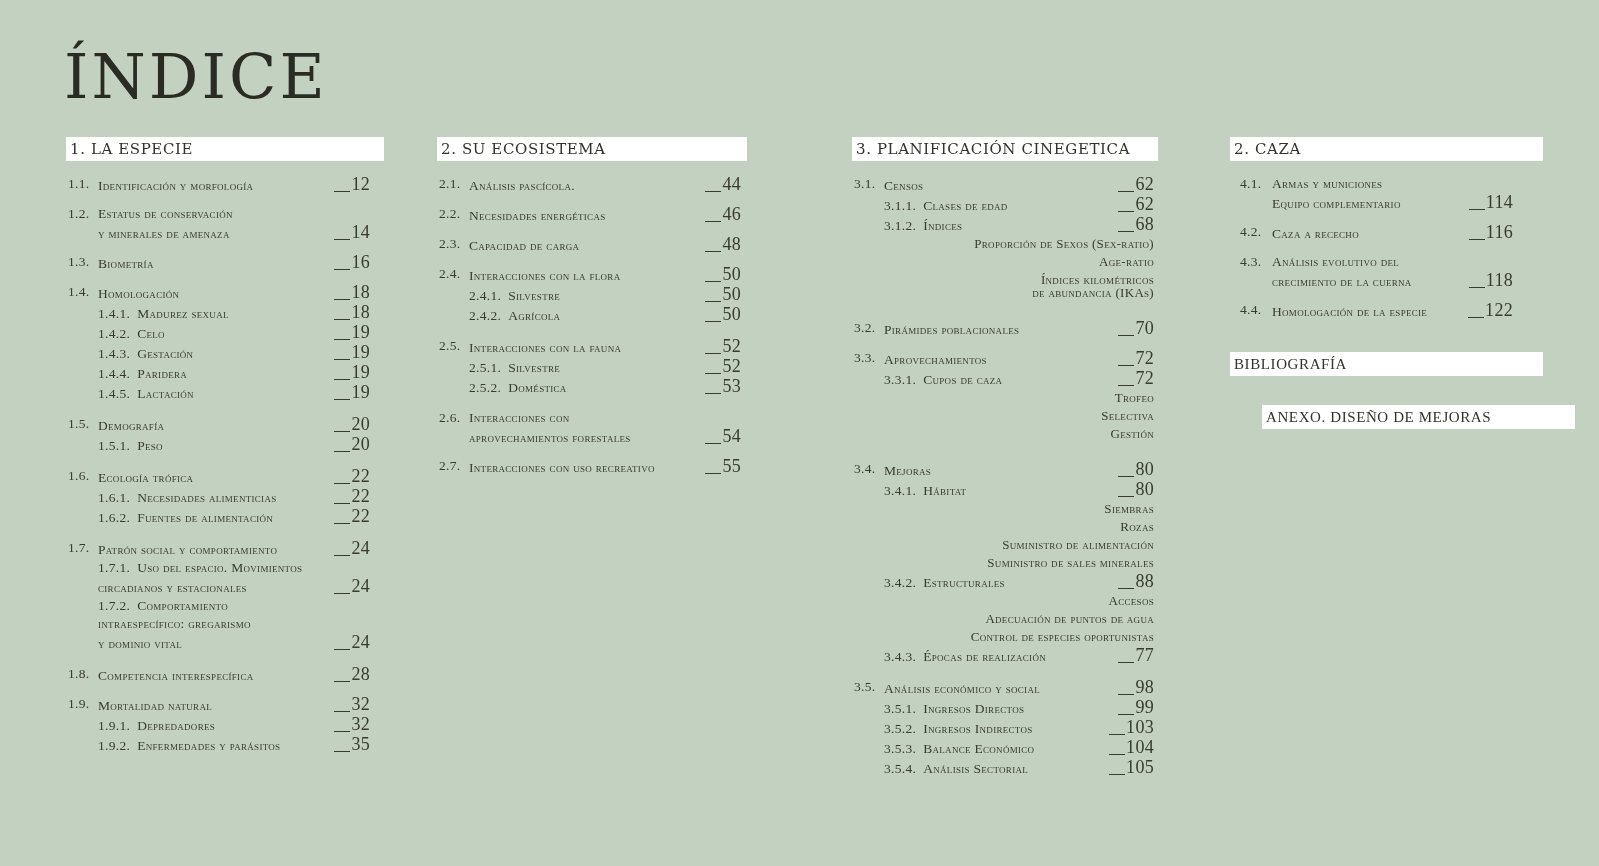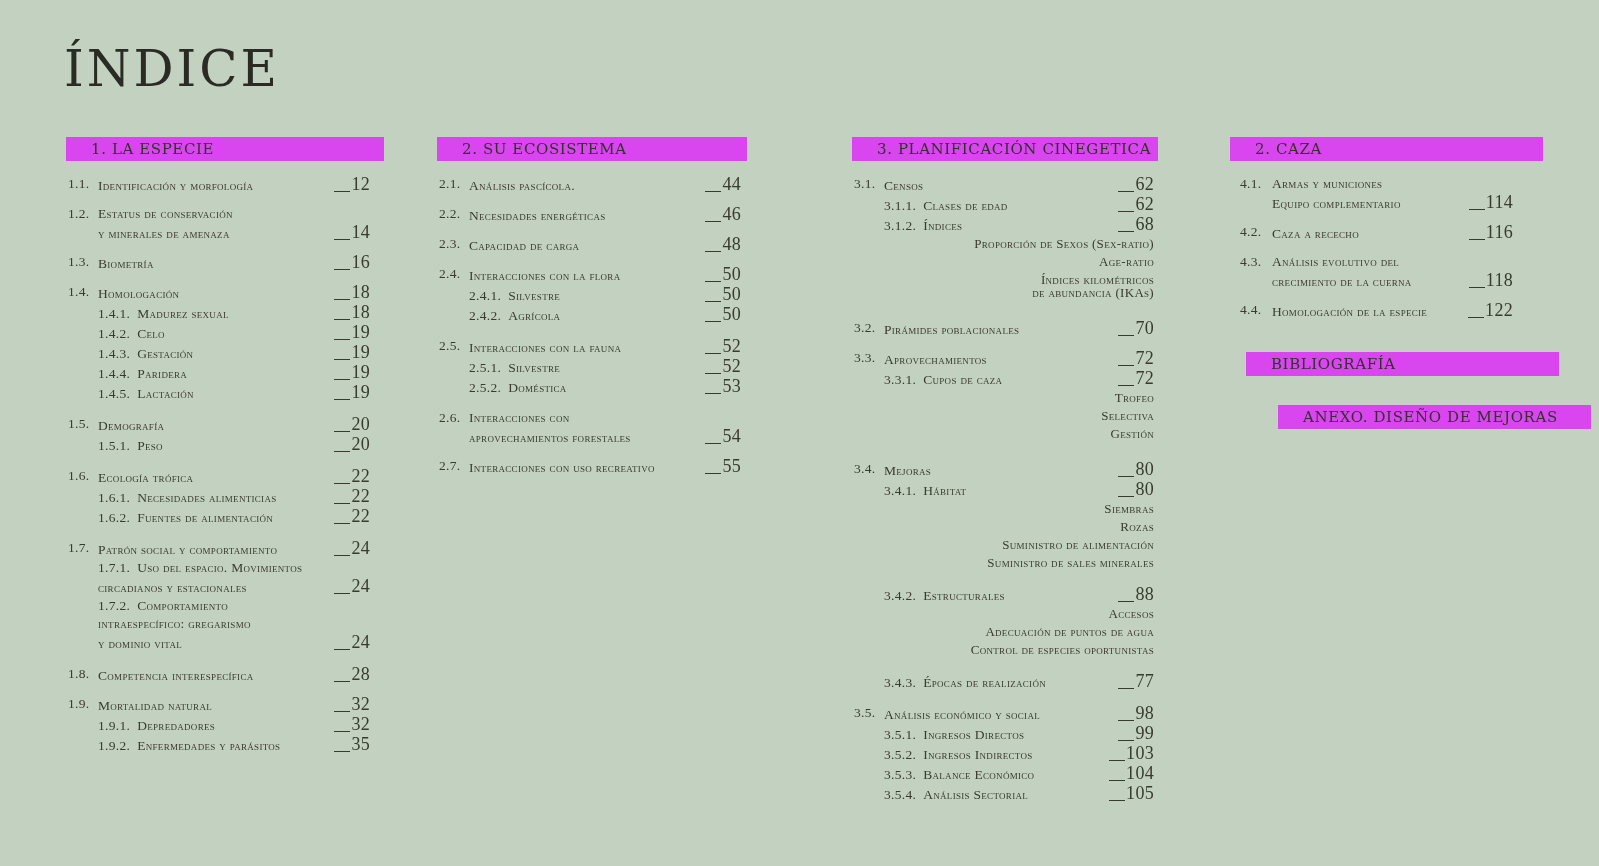--- a/index.html
+++ b/index.html
@@ -6,48 +6,48 @@
   html,body { width:1599px; height:866px; overflow:hidden; }
   body {
     background:#c3d1c0;
     font-family:"DejaVu Serif","Liberation Serif",serif;
     color:#383b30;
   }
   .page { position:relative; width:1599px; height:866px; }
 
   .page-title {
     position:absolute; left:64px; top:40px;
-    font-size:50px; font-weight:500; letter-spacing:3px;
+    font-size:62px; font-weight:500; letter-spacing:3px;
     color:#2a2c24;
   }
 
   .col { position:absolute; top:137px; }
   .col-1 { left:66px;  width:318px; }
   .col-2 { left:437px; width:310px; }
   .col-3 { left:852px; width:306px; }
   .col-4 { left:1230px; width:313px; }
 
   .col-header {
-    background:#d946ef;
+    background:#ffffff;
     height:24px; line-height:24px;
-    padding-left:25px;
+    padding-left:4px;
     font-size:15px; letter-spacing:0.6px;
     color:#31342b;
     white-space:nowrap;
   }
 
   .entries { margin-top:14px; font-variant:small-caps; font-size:13.5px; letter-spacing:0.3px;font-family:Liberation Serif, serif; }
   .col-1 .entries { padding-right:14px; }
   .col-2 .entries { padding-right:6px; }
   .col-3 .entries { padding-right:4px; }
   .col-4 .entries { padding-right:30px; }
 
   .entry.l1 { margin-top:10px; }
   .entry.l3 + .entry.l1 { margin-top:17px; }
-  .entry.l3 + .entry.l2 { margin-top:13px; }
+  .entry.l3 + .entry.l2 { }
   .entry.l2 + .entry.l1 { margin-top:12px; }
   .entries .entry:first-child { margin-top:0; }
 
   .line { display:flex; align-items:baseline; position:relative; line-height:18px; min-height:18px; }
   .entry.l1 > .line { padding-left:32px; }
   .entry.l1 .num { position:absolute; left:2px; top:0; }
   .col-4 .entry.l1 > .line { padding-left:42px; }
   .col-4 .entry.l1 .num { left:10px; }
   .entry.l2 > .line { padding-left:32px; }
   .entry.l2 .num { margin-right:7px; }
@@ -57,21 +57,21 @@
   .txt { white-space:nowrap; }
   .fill { flex:1; }
   .dash {
     width:16px; height:4px;
     border-bottom:1.4px solid #383b30;
     align-self:flex-end; margin-bottom:3px; margin-right:1px;
     flex:0 0 auto;
   }
   .pg { font-variant:normal; font-size:18px; }
 
-  .standalone { position:absolute; left:16px; width:100%; }
+  .standalone { position:absolute; left:0; width:100%;font-family:Liberation Serif, serif; }
   .standalone.s1 { top:215px; }
   .standalone.s2 { top:268px;margin-left:32px; }
 </style>
 </head>
 <body>
 
 <div class="page">
 
   <h1 class="page-title">ÍNDICE</h1>
 

